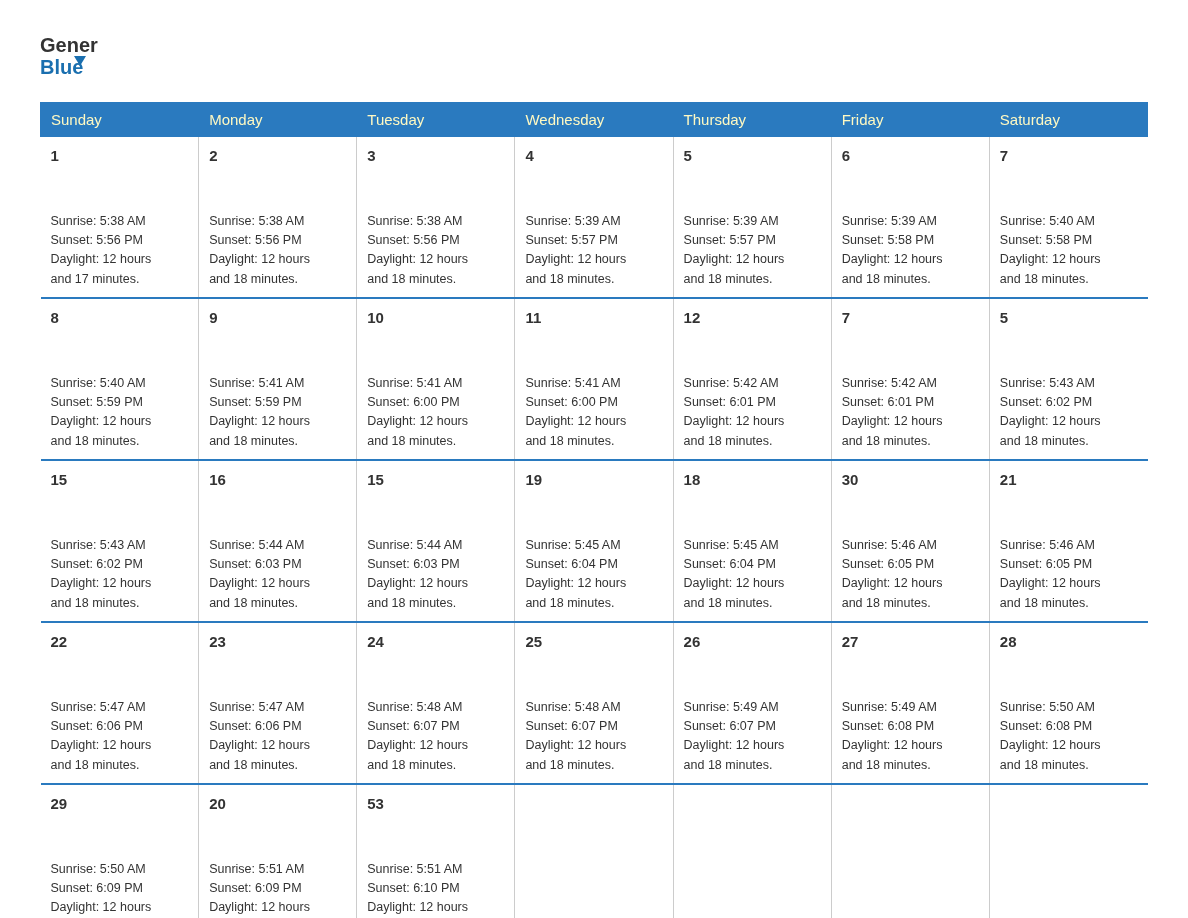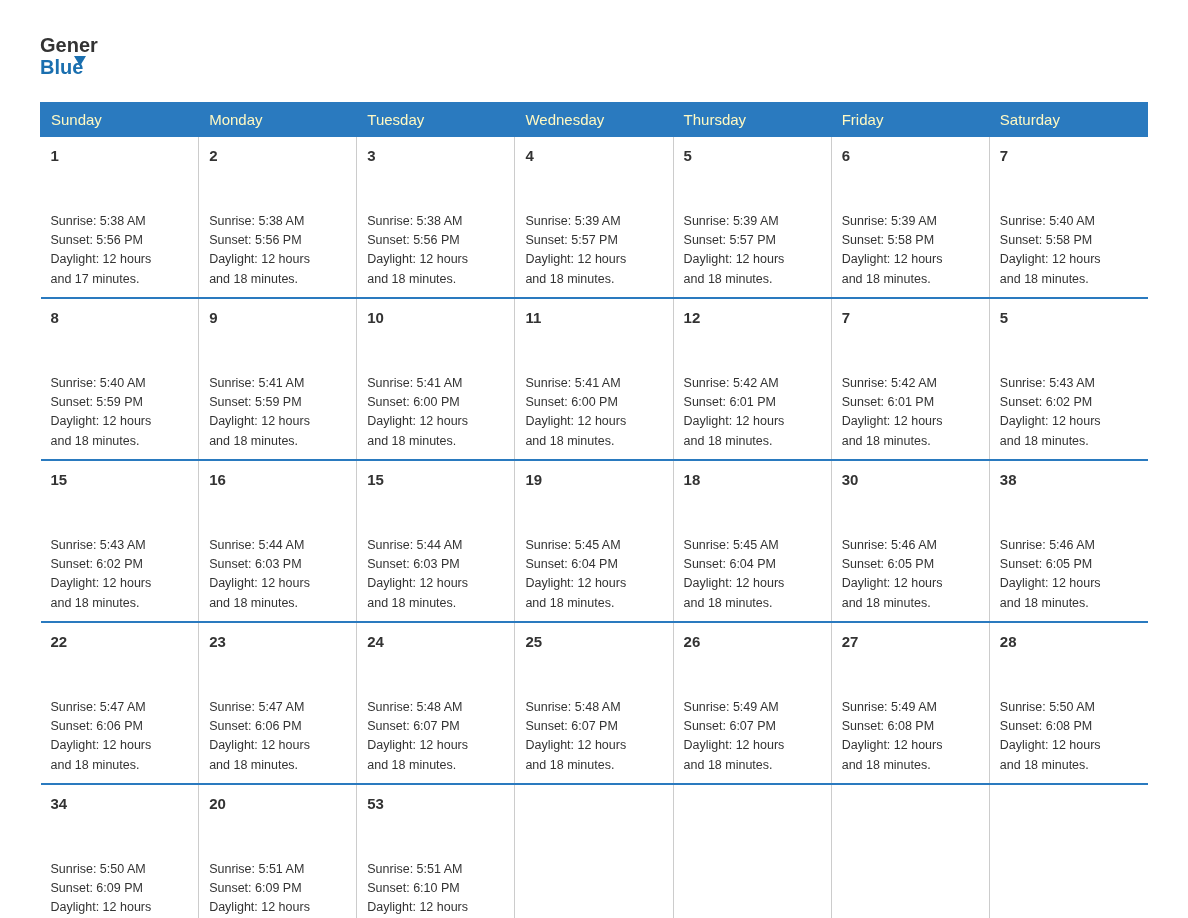--- a/index.html
+++ b/index.html
@@ -246,21 +246,21 @@
 and 18 minutes.</div>
         </td>
         <td>
           <span class="day-num">30</span>
           <div class="day-info" style="white-space: pre-line;">Sunrise: 5:46 AM
 Sunset: 6:05 PM
 Daylight: 12 hours
 and 18 minutes.</div>
         </td>
         <td>
-          <span class="day-num">38</span>
+          <span class="day-num">21</span>
           <div class="day-info" style="white-space: pre-line;">Sunrise: 5:46 AM
 Sunset: 6:05 PM
 Daylight: 12 hours
 and 18 minutes.</div>
         </td>
       </tr>
       <tr>
         <td>
           <span class="day-num">22</span>
           <div class="day-info" style="white-space: pre-line;">Sunrise: 5:47 AM
@@ -306,21 +306,21 @@
         <td>
           <span class="day-num">28</span>
           <div class="day-info" style="white-space: pre-line;">Sunrise: 5:50 AM
 Sunset: 6:08 PM
 Daylight: 12 hours
 and 18 minutes.</div>
         </td>
       </tr>
       <tr>
         <td>
-          <span class="day-num">34</span>
+          <span class="day-num">29</span>
           <div class="day-info" style="white-space: pre-line;">Sunrise: 5:50 AM
 Sunset: 6:09 PM
 Daylight: 12 hours
 and 18 minutes.</div>
         </td>
         <td>
           <span class="day-num">20</span>
           <div class="day-info" style="white-space: pre-line;">Sunrise: 5:51 AM
 Sunset: 6:09 PM
 Daylight: 12 hours

